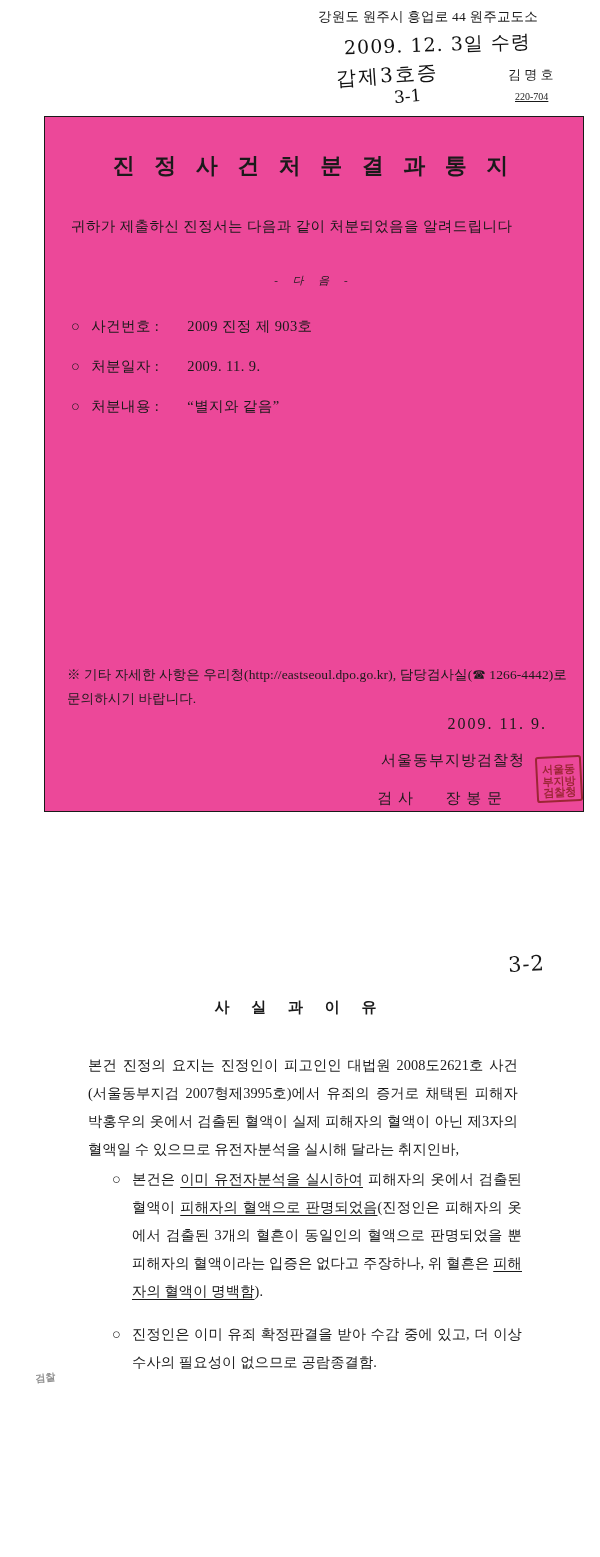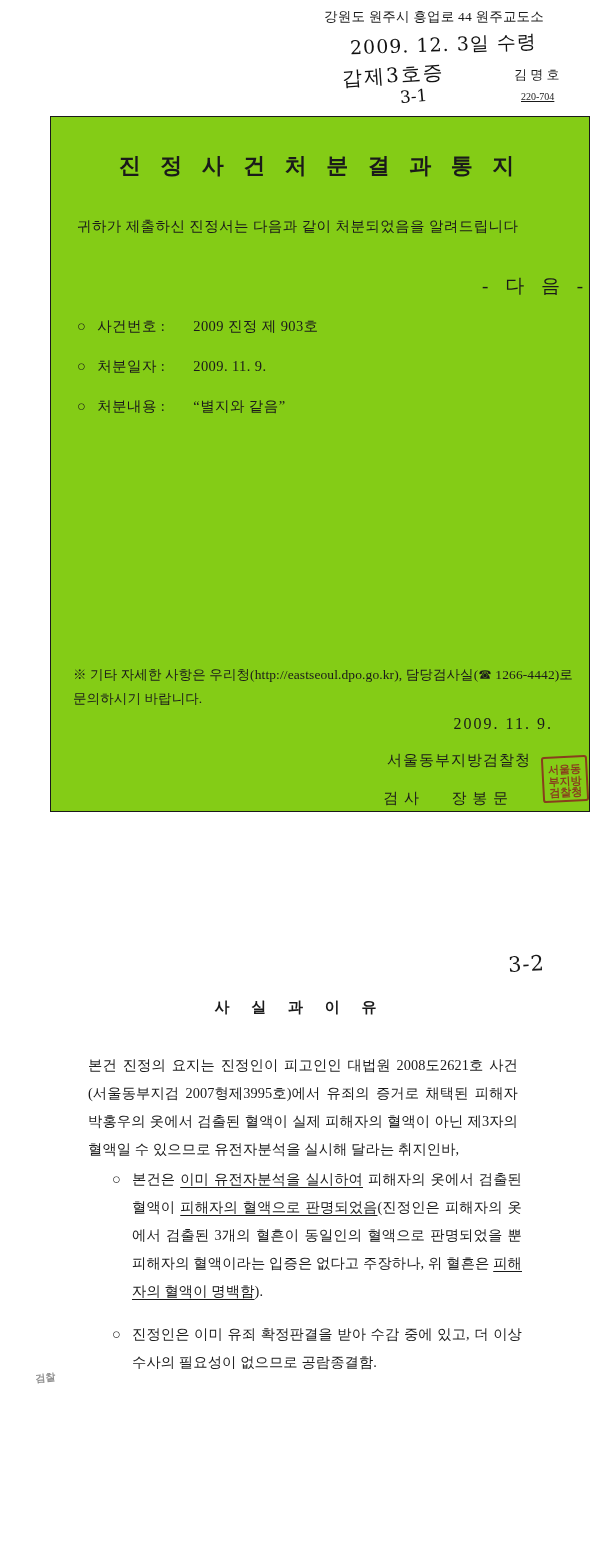--- a/index.html
+++ b/index.html
@@ -12,21 +12,21 @@
     height: 1557px;
     position: relative;
     font-family: "Liberation Serif", "DejaVu Serif", serif;
     color: #1a1a1a;
     overflow: hidden;
   }
 
   
   #page1 {
     position: absolute;
-    left: 12px; top: 0;
+    left: 6px; top: 0;
     width: 482px; height: 860px;
   }
 
   .hdr-addr {
     position: absolute;
     left: 312px; top: 8px;
     font-size: 13.5px;
     letter-spacing: 0.2px;
     white-space: nowrap;
   }
@@ -69,21 +69,21 @@
     transform: rotate(-5deg);
   }
 
   .doc-box {
     position: absolute;
     left: 38px; top: 116px;
     width: 540px;
     height: 696px;
     border: 1.6px solid #1a1a1a;
     box-sizing: border-box;
-    background: #84cc16;
+    background: #ec4899;
   }
 
   .doc-title {
     position: absolute;
     left: 0; right: 0;
     top: 34px;
     text-align: center;
     font-size: 22px;
     font-weight: bold;
     letter-spacing: 7px;
@@ -94,23 +94,24 @@
     position: absolute;
     left: 26px; top: 100px;
     font-size: 14.5px;
     letter-spacing: 0.4px;
   }
 
   .doc-daum {
     position: absolute;
     left: 0; right: 0;
     top: 156px;
-    text-align: right;
-    font-size: 19px;
+    text-align: center;
+    font-size: 11px;
     letter-spacing: 6px;
+    font-style: italic;
   }
 
   .doc-item {
     position: absolute;
     left: 26px;
     font-size: 14.5px;
     letter-spacing: 0.4px;
     white-space: nowrap;
   }
   .item-1 { top: 200px; }

